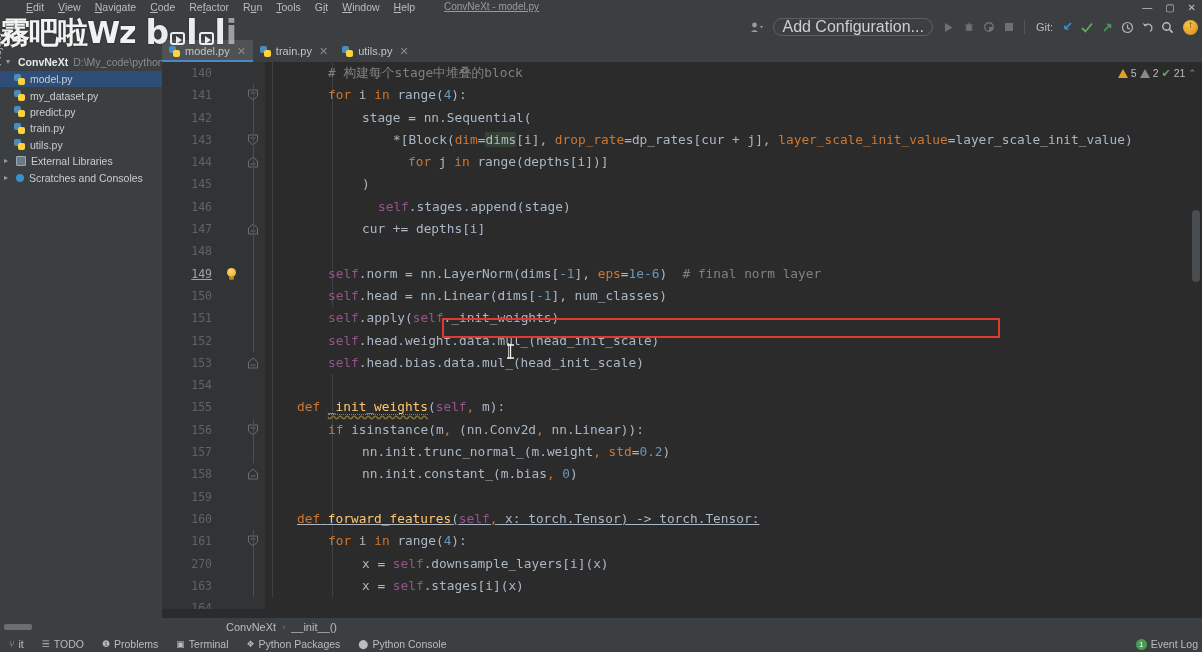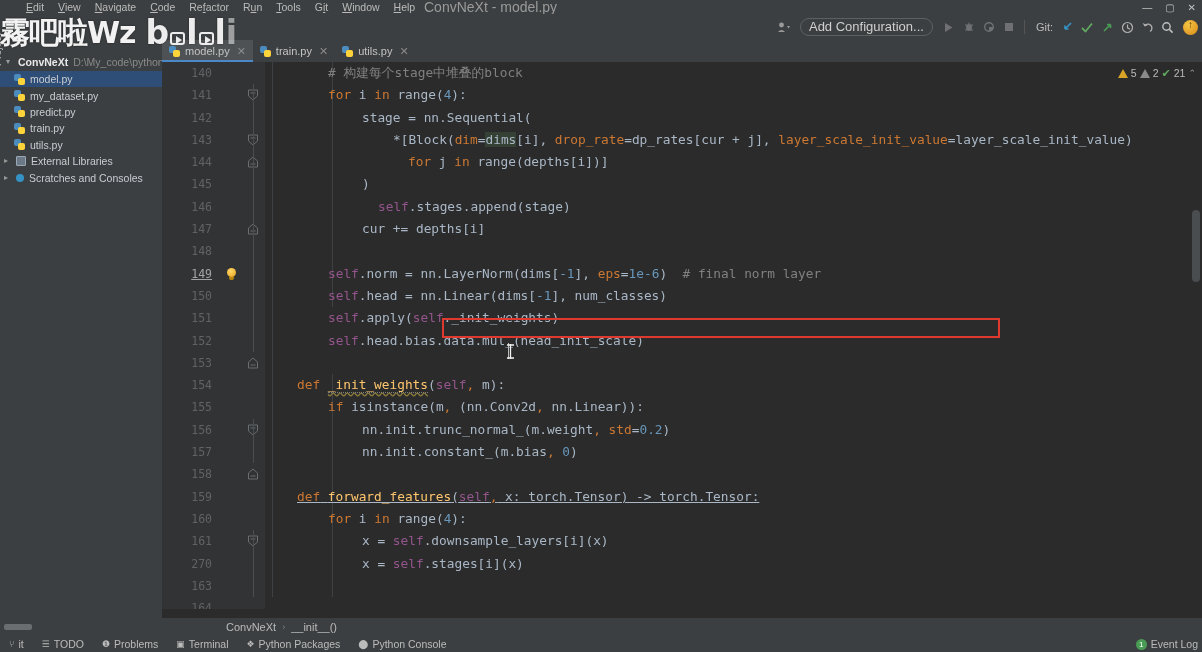--- a/index.html
+++ b/index.html
@@ -16,22 +16,22 @@
     position: absolute; left: 0; top: 0; width: 1202px; height: 14px;
     background: #3c3f41; display: flex; align-items: center;
     padding-left: 26px; gap: 14px;
   }
   .menubar .mi {
     font-size: 10.5px; color: #bbbbbb; line-height: 14px;
     white-space: nowrap;
   }
   .menubar .mi span.u { text-decoration: underline; }
   .win-title {
-    position: absolute; left: 424px; top: 0; height: 14px; line-height: 14px;
-    font-size: 14px; color: #9a9a9a; white-space: nowrap;
+    position: absolute; left: 444px; top: 0; height: 14px; line-height: 14px;
+    font-size: 10px; color: #9a9a9a; white-space: nowrap; text-decoration: underline;
   }
   .wincontrols {
     position: absolute; right: 6px; top: 0; height: 14px;
     display: flex; align-items: center; gap: 13px;
     font-size: 10px; color: #c0c0c0;
   }
 
   
   .toolbar {
     position: absolute; left: 0; top: 14px; width: 1202px; height: 26px;
@@ -42,21 +42,21 @@
     display: flex; align-items: center; gap: 0px;
   }
   .tb-btn {
     height: 22px; min-width: 20px; display: flex; align-items: center;
     justify-content: center; color: #9a9a9a; font-size: 11px;
     padding: 0 3px;
   }
   .tb-btn.dim { color: #6e7073; }
   .addconf {
     height: 18px; border: 1px solid #5e6060; border-radius: 9px;
-    color: #cfcfcf; font-size: 13px; line-height: 16px;
+    color: #cfcfcf; font-size: 16px; line-height: 16px;
     padding: 0 8px; margin: 0 6px; white-space: nowrap;
   }
   .gitlabel { font-size: 11px; color: #bbbbbb; margin: 0 4px 0 6px; }
   .tb-sep { width: 1px; height: 14px; background: #555; margin: 0 5px; }
   .avatar {
     width: 15px; height: 15px; border-radius: 50%;
     background: radial-gradient(circle at 35% 30%, #f5c344, #d98c18);
     margin-left: 6px; position: relative;
   }
   .avatar:after {
@@ -632,20 +632,23 @@
       <div class="row">
         <div class="code" style="left:63px;"><span class="self">self</span>.norm = nn.LayerNorm(dims[<span class="num">-1</span>], <span class="parm">eps</span>=<span class="num">1e-6</span>)  <span class="cmt"># final norm layer</span></div>
       </div>
       <div class="row">
         <div class="code" style="left:63px;"><span class="self">self</span>.head = nn.Linear(dims[<span class="num">-1</span>], num_classes)</div>
       </div>
       <div class="row">
         <div class="code" style="left:63px;"><span class="self">self</span>.apply(<span class="self">self</span>._init_weights)</div>
       </div>
       <div class="row">
+        <div class="code" style="left:63px;"><span class="self">self</span>.head.weight.data.mul_(head_init_scale)</div>
+      </div>
+      <div class="row">
         <div class="code" style="left:63px;"><span class="self">self</span>.head.bias.data.mul_(head_init_scale)</div>
       </div>
       <div class="row"></div>
       <div class="row">
         <div class="code" style="left:32px;"><span class="kw">def</span> <span class="fnu err">_init_weights</span>(<span class="self">self</span><span class="kw">,</span> m):</div>
       </div>
       <div class="row">
         <div class="code" style="left:63px;"><span class="kw">if</span> <span class="id">isinstance</span>(m<span class="kw">,</span> (nn.Conv2d<span class="kw">,</span> nn.Linear)):</div>
       </div>
       <div class="row">

